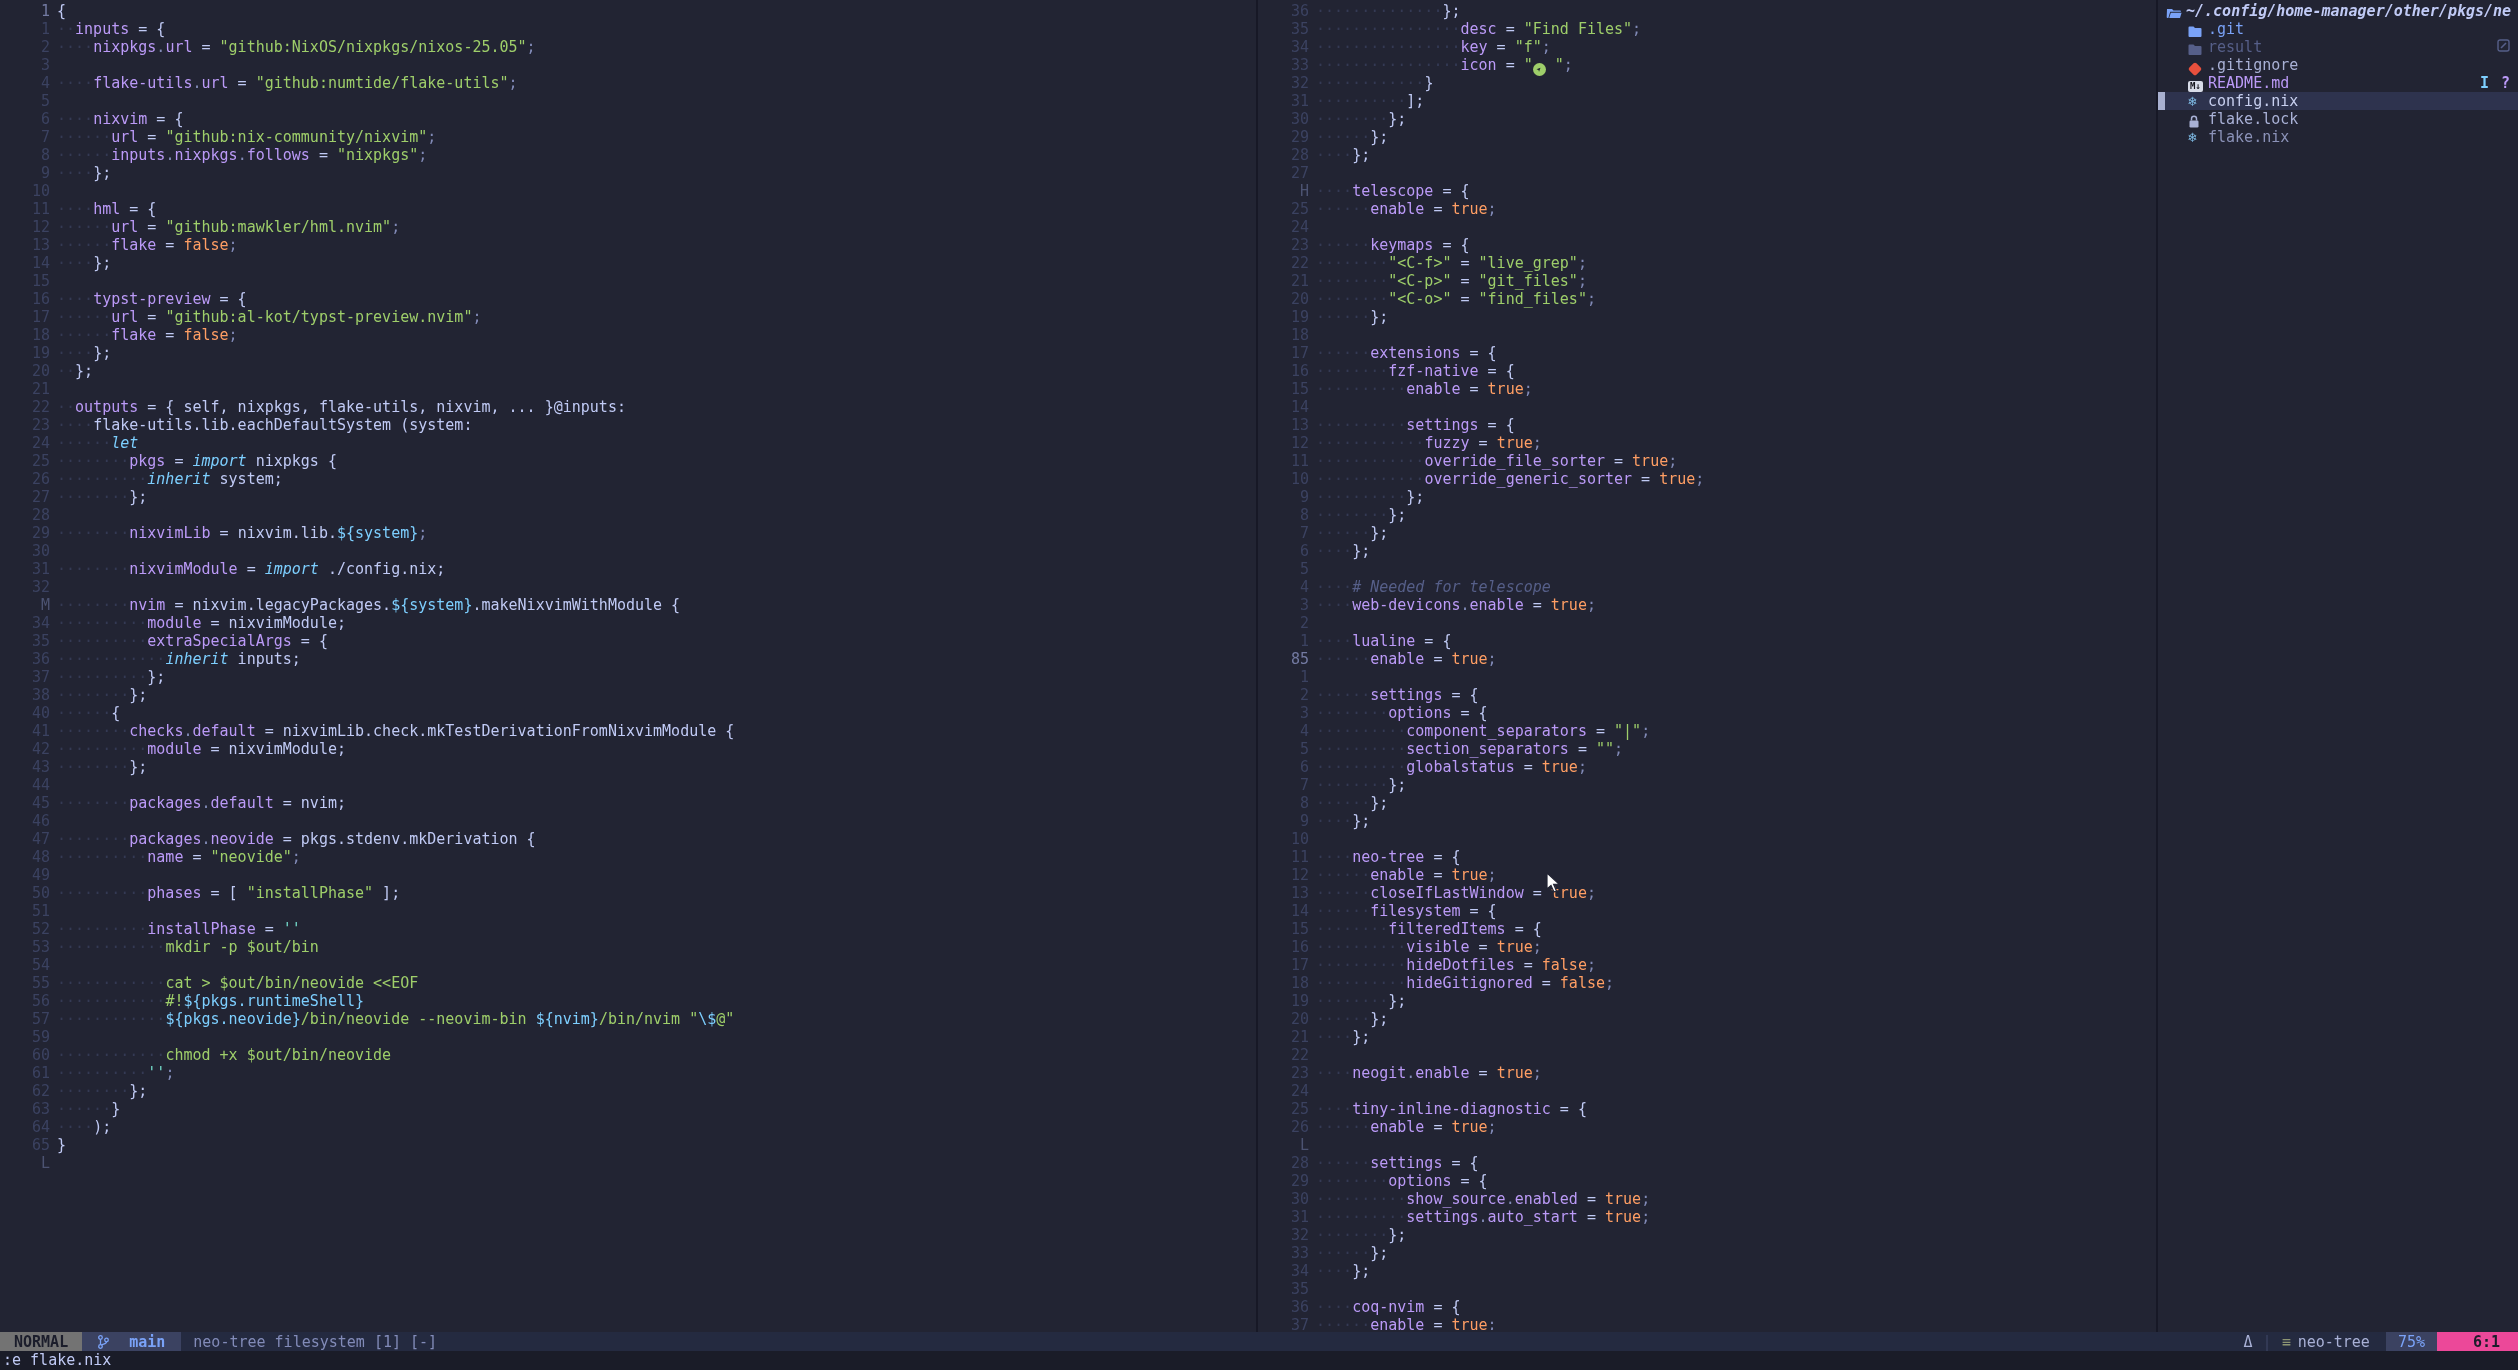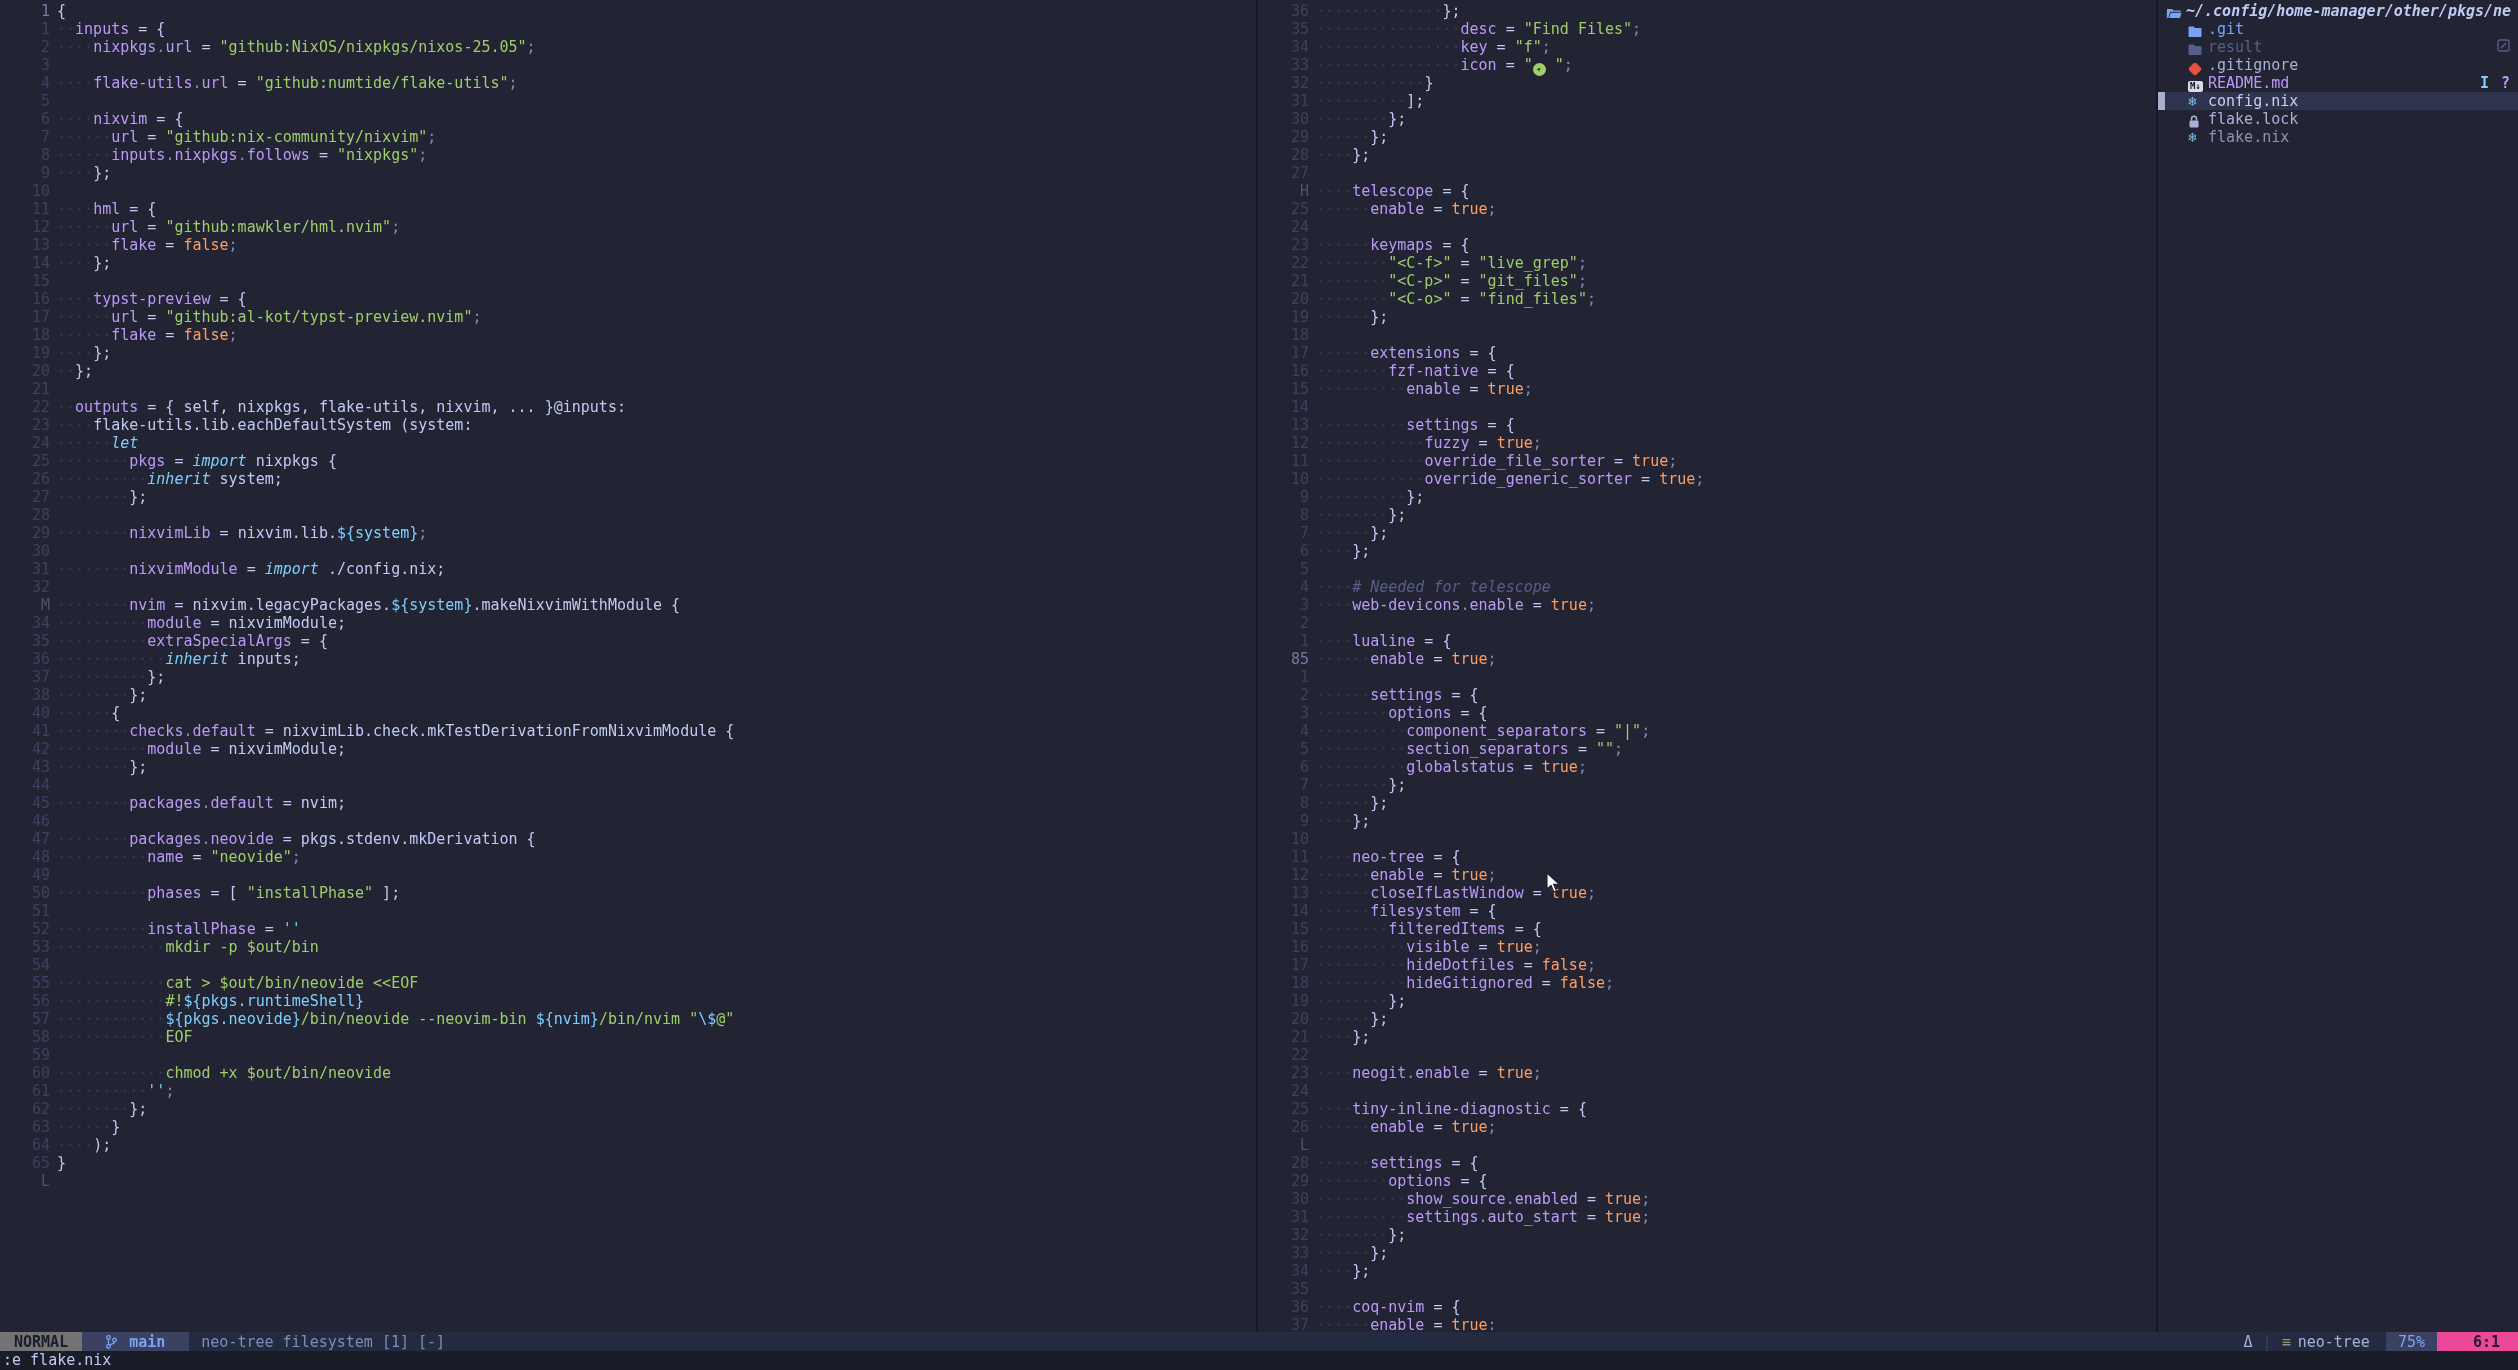--- a/index.html
+++ b/index.html
@@ -38,21 +38,21 @@
   .tname{white-space:pre;}
   .tbadges{margin-left:auto;display:flex;gap:12px;align-items:center;}
   .mdicon{display:inline-block;background:#d8dce8;color:#16161e;border-radius:2px;
     font-size:9px;font-weight:bold;line-height:11px;padding:0 2px;height:11px;}
   .gicon{display:inline-block;width:10px;height:10px;background:#e8503d;border-radius:2px;transform:rotate(45deg);margin-left:2px;}
   .nixicon{color:#7ebae4;font-size:14px;}
   
   #statusline{position:absolute;left:0;top:1332px;width:2518px;height:19px;background:#242a40;
     display:flex;align-items:center;font-size:15px;}
   .seg-mode{background:#737373;color:#1b1d2b;font-weight:bold;padding:0 14px;height:19px;display:flex;align-items:center;}
-  .seg-branch{background:#3b4261;color:#7aa2f7;font-weight:bold;padding:0 24px;height:19px;display:flex;align-items:center;gap:12px;}
+  .seg-branch{background:#3b4261;color:#7aa2f7;font-weight:bold;padding:0 16px;height:19px;display:flex;align-items:center;gap:20px;}
   .sl-info{color:#828bb8;margin-left:12px;}
   .sl-right{margin-left:auto;display:flex;align-items:center;height:19px;}
   .sl-delta{color:#a9b1d6;margin-right:10px;}
   .sl-pipe{color:#3b4261;margin-right:10px;}
   .sl-list{color:#8d9573;margin-right:7px;}
   .sl-ft{color:#a9b1d6;margin-right:16px;}
   .seg-pct{background:#3b4261;color:#7aa2f7;padding:0 12px;height:19px;display:flex;align-items:center;}
   .seg-pos{background:#ec4899;color:#1b1d2b;font-weight:bold;padding:0 18px;height:19px;display:flex;align-items:center;min-width:45px;justify-content:flex-end;}
   #cmdline{position:absolute;left:0;top:1351px;width:2518px;height:19px;background:#1a1c28;
     color:#c0caf5;white-space:pre;padding-left:3px;box-sizing:border-box;}
@@ -113,21 +113,20 @@
       <div class="row"><span class="ln">48</span><span class="code"><span class="tk-i">··········</span><span class="tk-p">name</span><span class="tk-w"> = </span><span class="tk-g">"neovide"</span><span class="tk-d">;</span></span></div>
       <div class="row"><span class="ln">49</span><span class="code"></span></div>
       <div class="row"><span class="ln">50</span><span class="code"><span class="tk-i">··········</span><span class="tk-p">phases</span><span class="tk-w"> = [ </span><span class="tk-g">"installPhase"</span><span class="tk-w"> ];</span></span></div>
       <div class="row"><span class="ln">51</span><span class="code"></span></div>
       <div class="row"><span class="ln">52</span><span class="code"><span class="tk-i">··········</span><span class="tk-p">installPhase</span><span class="tk-w"> = </span><span class="tk-t">''</span></span></div>
       <div class="row"><span class="ln">53</span><span class="code"><span class="tk-i">············</span><span class="tk-g">mkdir -p $out/bin</span></span></div>
       <div class="row"><span class="ln">54</span><span class="code"></span></div>
       <div class="row"><span class="ln">55</span><span class="code"><span class="tk-i">············</span><span class="tk-g">cat &gt; $out/bin/neovide &lt;&lt;EOF</span></span></div>
       <div class="row"><span class="ln">56</span><span class="code"><span class="tk-i">············</span><span class="tk-g">#!</span><span class="tk-c">${pkgs.runtimeShell}</span></span></div>
       <div class="row"><span class="ln">57</span><span class="code"><span class="tk-i">············</span><span class="tk-c">${pkgs.neovide}</span><span class="tk-g">/bin/neovide --neovim-bin </span><span class="tk-c">${nvim}</span><span class="tk-g">/bin/nvim </span><span class="tk-g">"</span><span class="tk-c">\$</span><span class="tk-g">@"</span></span></div>
-      <div class="row"><span class="ln">58</span><span class="code"><span class="tk-i">············</span><span class="tk-g">EOF</span></span></div>
       <div class="row"><span class="ln">59</span><span class="code"></span></div>
       <div class="row"><span class="ln">60</span><span class="code"><span class="tk-i">············</span><span class="tk-g">chmod +x $out/bin/neovide</span></span></div>
       <div class="row"><span class="ln">61</span><span class="code"><span class="tk-i">··········</span><span class="tk-t">''</span><span class="tk-d">;</span></span></div>
       <div class="row"><span class="ln">62</span><span class="code"><span class="tk-i">········</span><span class="tk-w">};</span></span></div>
       <div class="row"><span class="ln">63</span><span class="code"><span class="tk-i">······</span><span class="tk-w">}</span></span></div>
       <div class="row"><span class="ln">64</span><span class="code"><span class="tk-i">····</span><span class="tk-w">);</span></span></div>
       <div class="row"><span class="ln">65</span><span class="code"><span class="tk-w">}</span></span></div>
       <div class="row"><span class="ln mark">L</span><span class="code"></span></div>
     </div>
   <div class="vsep" id="sep1"></div>

